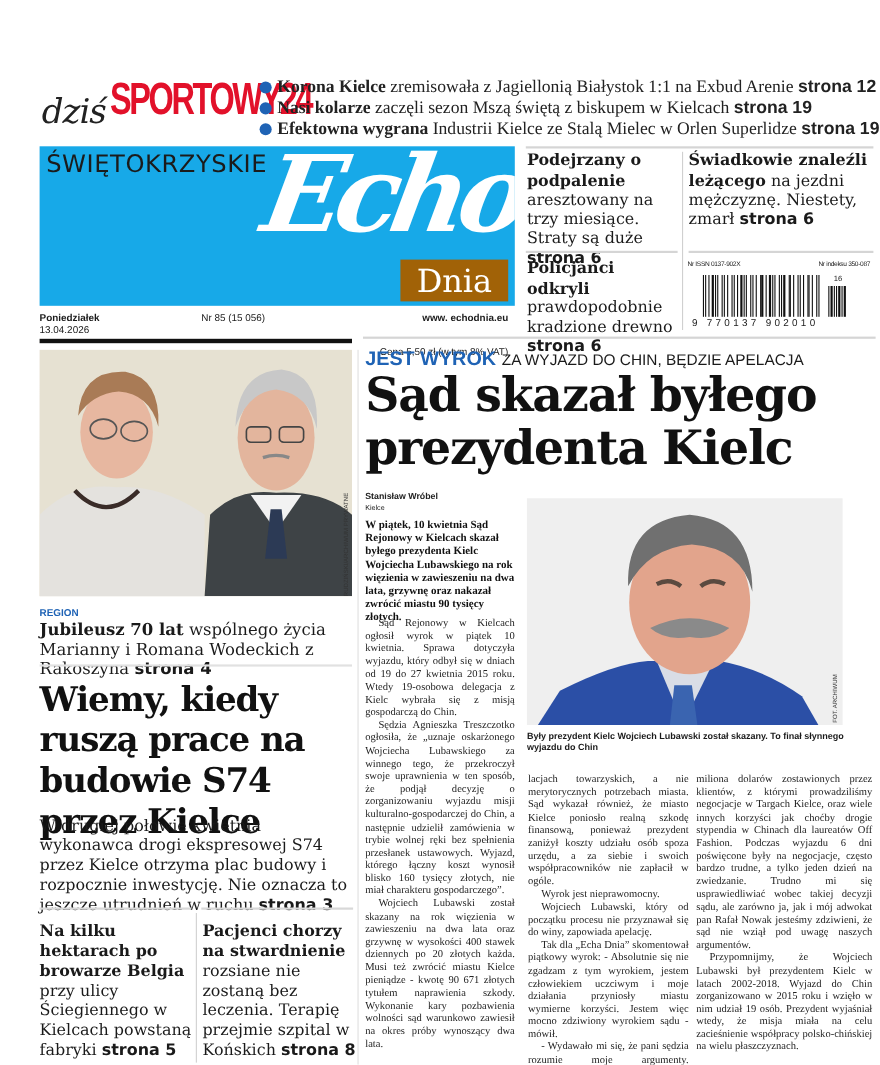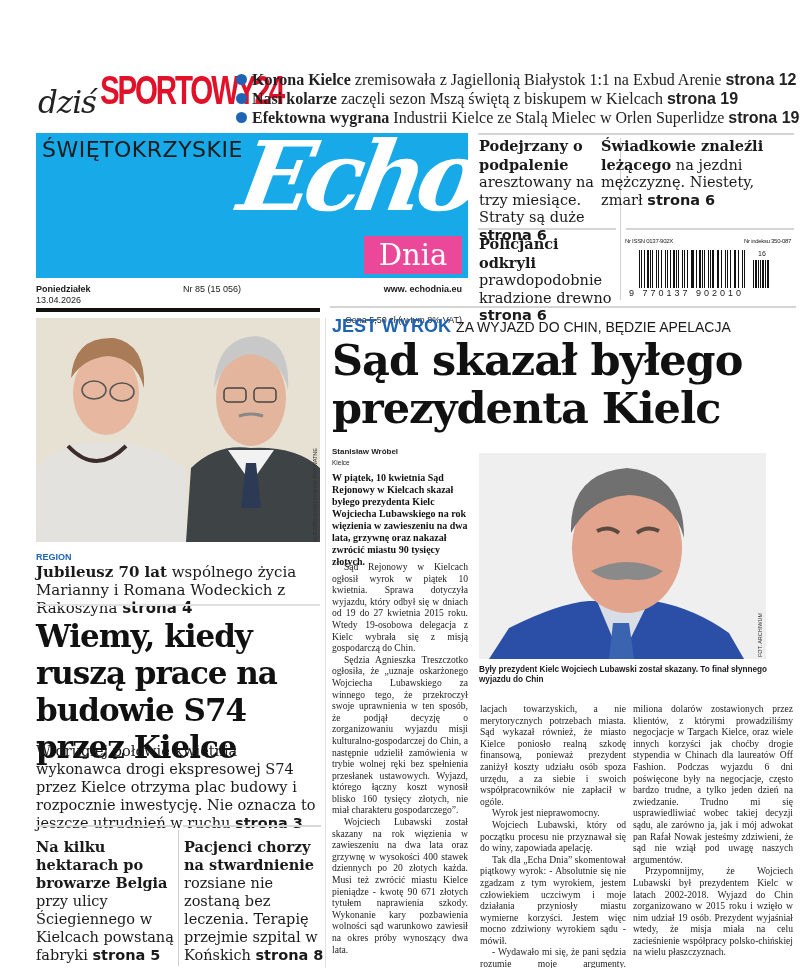--- a/index.html
+++ b/index.html
@@ -13,21 +13,21 @@
   .sport-list { left: 236px; top: 70px; width: 562px; }
   .sport-item { font-family: "Liberation Serif", serif; font-size: 16px; line-height: 19px; white-space: nowrap; color: #222; display: flex; align-items: center; }
   .sport-item .dot { display: inline-block; width: 11px; height: 11px; border-radius: 50%; background: #1f63b5; margin-right: 5px; flex-shrink: 0; }
   .sport-item b { font-weight: bold; margin-right: 4px; }
   .sport-item .pg { font-family: "Liberation Sans", sans-serif; font-weight: bold; margin-left: 4px; }
 
   
   .mast { left: 36px; top: 133px; width: 432px; height: 145px; background: #17a9e8; overflow: hidden; }
   .region-name { left: 6px; top: 4px; font-family: "DejaVu Sans", sans-serif; font-size: 22px; color: #1b1b1b; letter-spacing: 0.5px; }
   .echo-logo { left: 205px; top: -4px; font-family: "DejaVu Serif", serif; font-style: italic; font-weight: bold; font-size: 96px; color: #fff; letter-spacing: -8px; transform: skewX(-10deg); line-height: 1; }
-  .dnia { left: 328px; top: 103px; width: 98px; height: 38px; background: #ec4899; color: #fff; font-family: "DejaVu Serif", serif; font-size: 29px; text-align: center; line-height: 38px; }
+  .dnia { left: 328px; top: 103px; width: 98px; height: 38px; background: #a16207; color: #fff; font-family: "DejaVu Serif", serif; font-size: 29px; text-align: center; line-height: 38px; }
 
   .date-day { left: 36px; top: 284px; font-family: "Liberation Sans", sans-serif; font-weight: bold; font-size: 9px; text-align: right; }
   .date-val { left: 36px; top: 295px; font-family: Liberation Sans, sans-serif; font-size: 9px; }
   .issue { left: 183px; top: 284px; font-family: "Liberation Sans", sans-serif; font-size: 9px; }
   .www { left: 300px; top: 284px; width: 162px; text-align: right; font-family: "Liberation Sans", sans-serif; font-weight: bold; font-size: 9px; }
   .price { left: 300px; top: 295px; width: 162px; text-align: right; font-family: "Liberation Sans", sans-serif; font-size: 9px; margin-top: 20px; }
 
   
   .hline { height: 2px; background: #d5d5d5; }
   .vline { width: 1px; background: #d0d0d0; }
@@ -104,21 +104,21 @@
 <div class="abs www">www. echodnia.eu</div>
 <div class="abs price">Cena 5,50 zł (w tym 8% VAT)</div>
 
 <div class="abs hline" style="left:478px;top:133px;width:316px;"></div>
 <div class="abs vline" style="left:620px;top:138px;height:162px;"></div>
 <div class="abs teaser" style="left:479px;top:137px;width:140px;">
   <b>Podejrzany o podpalenie</b>
   <span>aresztowany na trzy miesiące. Straty są duże</span>
   <span class="pg">strona 6</span>
 </div>
-<div class="abs teaser" style="left:601px;top:137px;width:170px;">
+<div class="abs teaser" style="left:626px;top:137px;width:170px;">
   <b>Świadkowie znaleźli leżącego</b>
   <span>na jezdni mężczyznę. Niestety, zmarł</span>
   <span class="pg">strona 6</span>
 </div>
 <div class="abs hline" style="left:478px;top:228px;width:138px;"></div>
 <div class="abs hline" style="left:626px;top:228px;width:168px;"></div>
 <div class="abs teaser" style="left:479px;top:235px;width:140px;">
   <b>Policjanci odkryli</b>
   <span>prawdopodobnie kradzione drewno</span>
   <span class="pg">strona 6</span>

